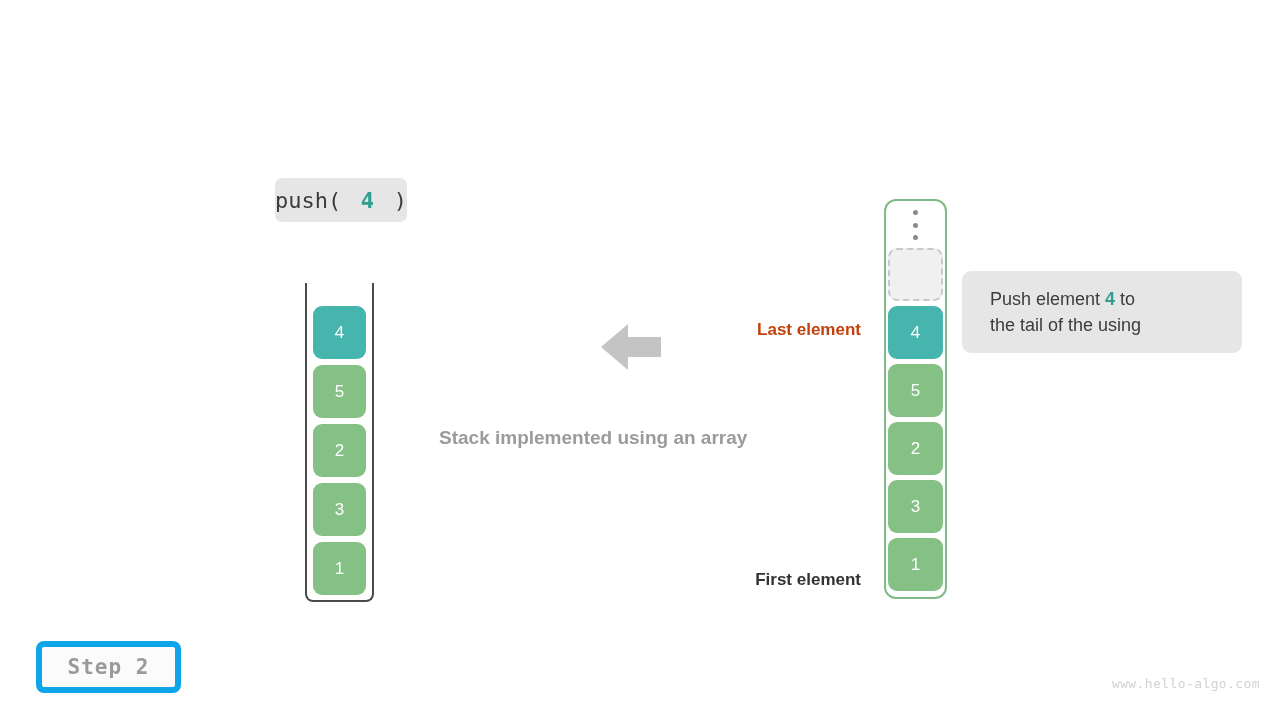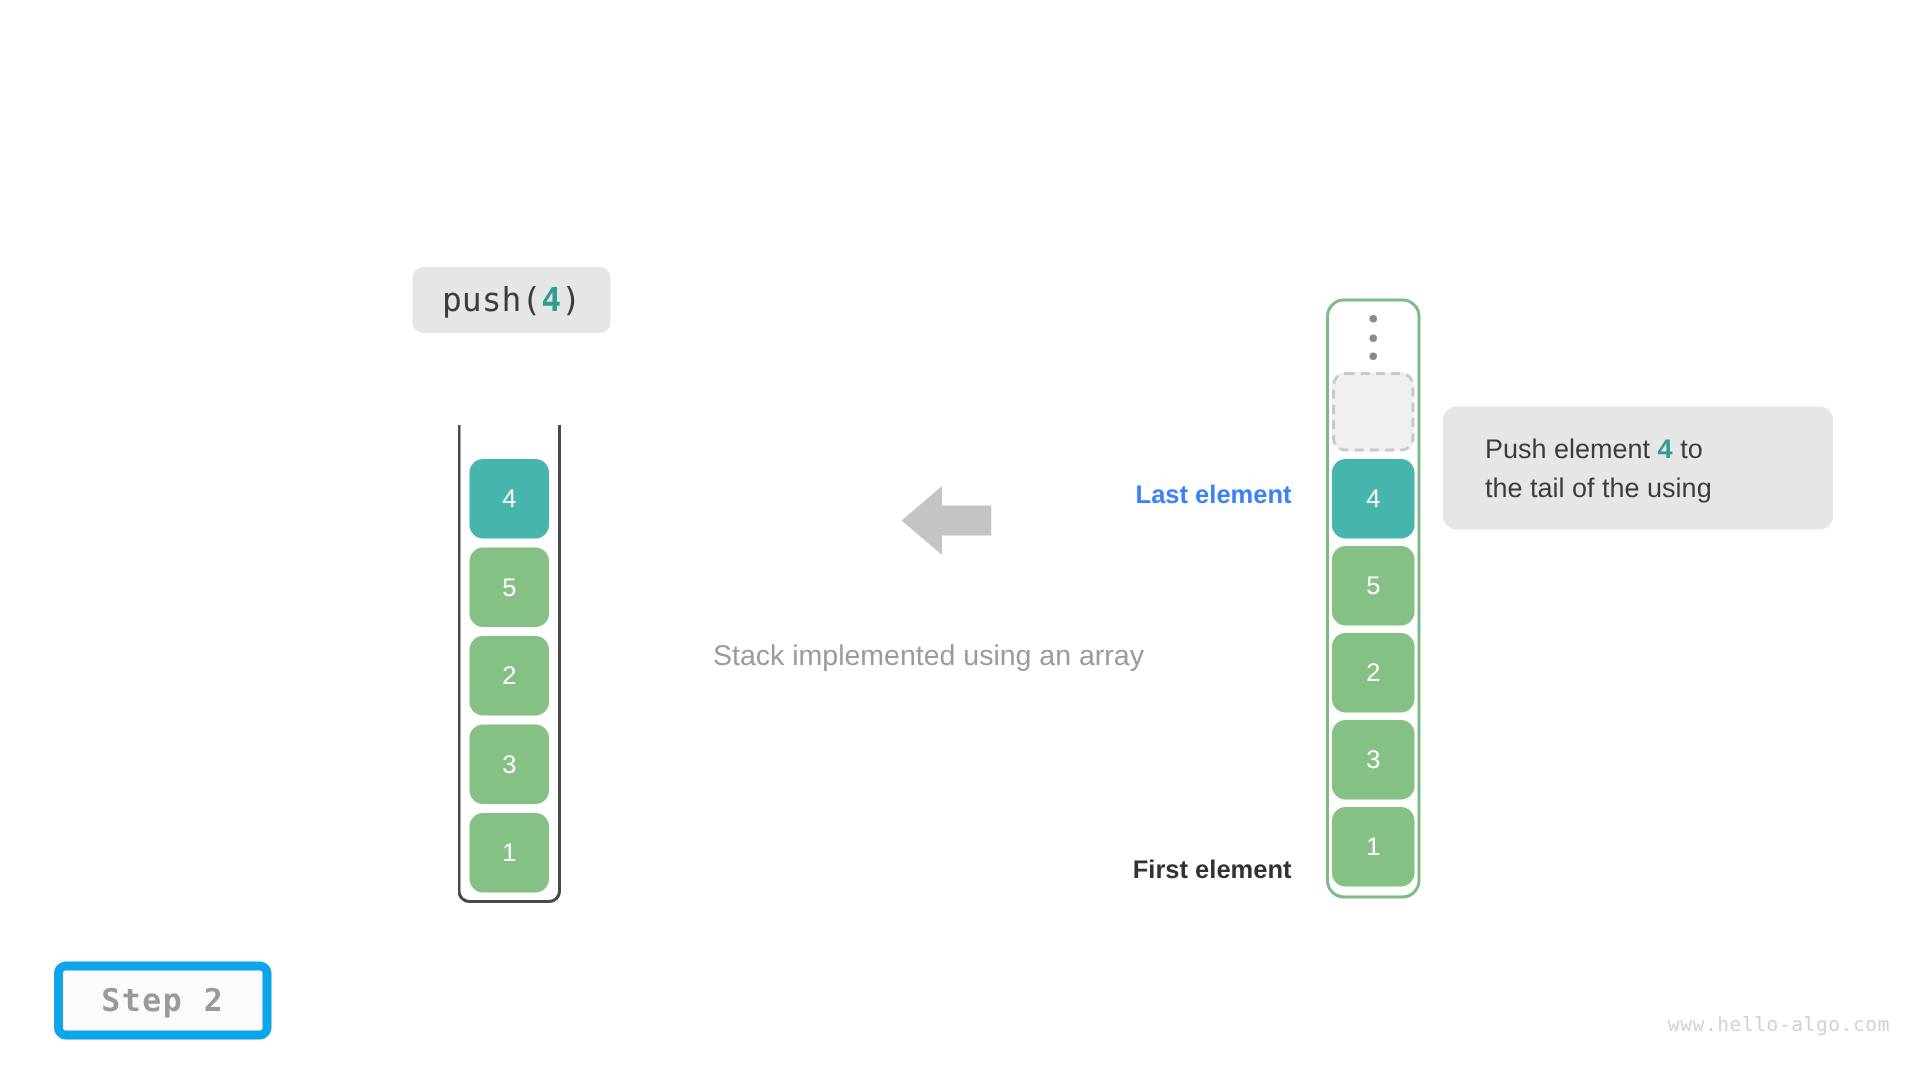--- a/index.html
+++ b/index.html
@@ -19,21 +19,21 @@
   #op-badge {
     position: absolute;
     left: 275px;
     top: 178px;
     width: 132px;
     height: 44px;
     background: #e6e6e6;
     border-radius: 7px;
     display: flex;
     align-items: center;
-    justify-content: center;
+    justify-content: space-between;
     font-family: "DejaVu Sans Mono", "Liberation Mono", monospace;
     font-size: 22px;
     color: #3c3c3c;
     letter-spacing: 0px;
     white-space: pre;
   }
   #op-badge .op-arg {
     color: #2f9e8f;
     font-weight: bold;
   }
@@ -92,41 +92,41 @@
     height: 58px;
   }
   #label-last {
     position: absolute;
     left: 719px;
     top: 320px;
     width: 142px;
     text-align: right;
     font-size: 17px;
     font-weight: bold;
-    color: #3b82f6;
+    color: #c2410c;
   }
   #label-first {
     position: absolute;
     left: 709px;
     top: 554px;
     width: 152px;
     text-align: right;
     font-size: 17px;
     font-weight: bold;
     color: #333333;
     margin-top: 16px;
   }
   #caption {
     position: absolute;
-    left: 409px;
+    left: 439px;
     top: 427px;
     width: 420px;
-    text-align: center;
     font-size: 19px;
     color: #9b9b9b;
+    font-weight: bold;
   }
 
   
   #array-container {
     position: absolute;
     left: 884px;
     top: 199px;
     width: 63px;
     height: 400px;
     box-sizing: border-box;
@@ -164,21 +164,21 @@
   #array-cells .cell {
     width: 55px;
     height: 53px;
   }
 
   
   #tooltip {
     position: absolute;
     left: 962px;
     top: 271px;
-    width: 260px;
+    width: 280px;
     height: 82px;
     box-sizing: border-box;
     background: #e6e6e6;
     border-radius: 9px;
     display: flex;
     align-items: center;
     padding: 0 28px;
     font-size: 18px;
     color: #3c3c3c;
     line-height: 26px;

